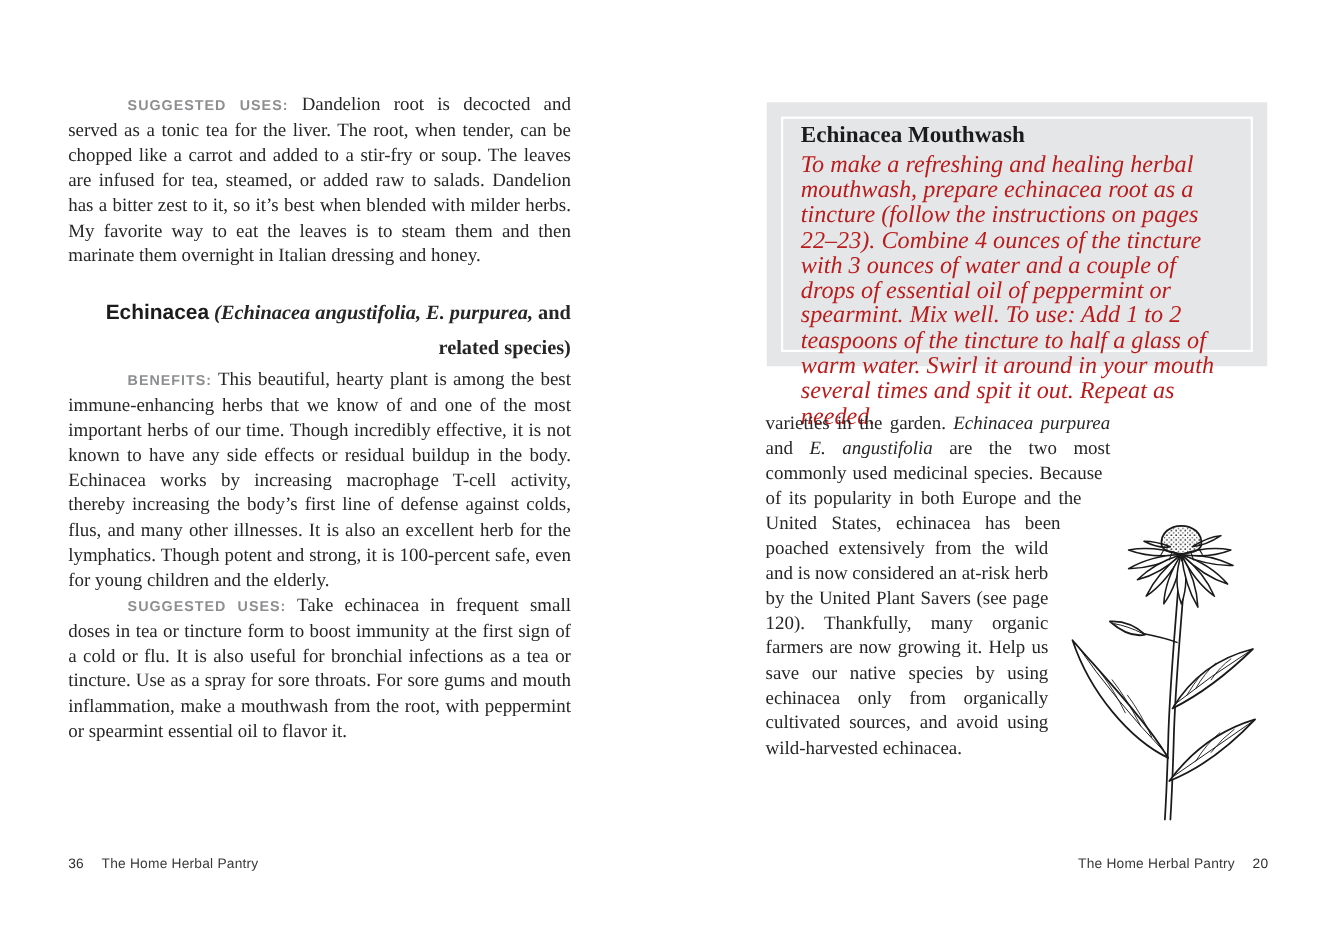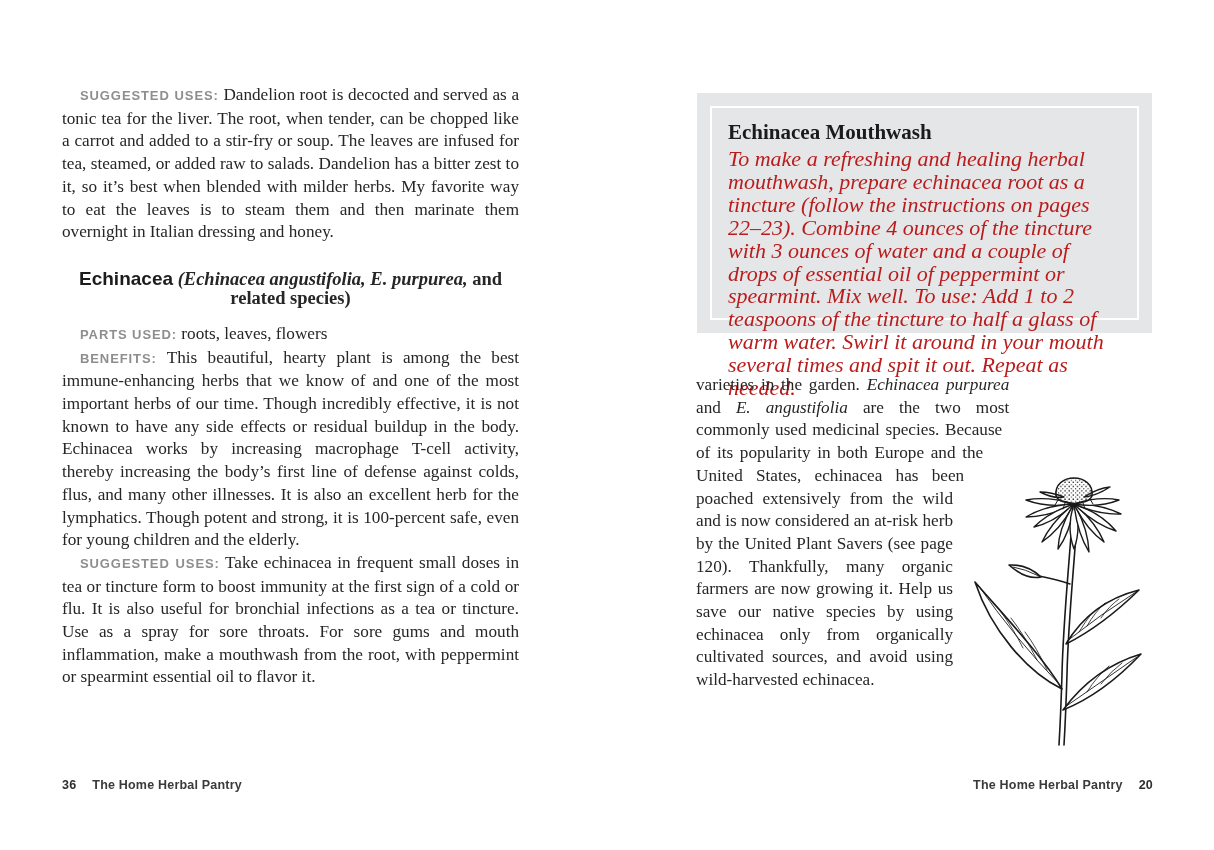--- a/index.html
+++ b/index.html
@@ -22,44 +22,45 @@
     text-align:justify;
     color:#262626;
   }
   p.indent { text-indent:18px; }
   .label {
     font-family:"Liberation Sans", sans-serif;
     font-weight:700;
     font-size:13px;
     letter-spacing:0.9px;
     color:#8d8e90;
+    margin-left:36px;
   }
   .entry-heading {
     margin-top:25px;
-    margin-bottom:15px;
+    margin-bottom:1px;
     font-size:18.5px;
-    line-height:19px;
-    font-weight:700;
-    text-align:center;
+    line-height:32px;
+    font-weight:700;
+    text-align:right;
   }
   .entry-name {
     font-family:"Liberation Sans", sans-serif;
     font-weight:700;
     font-size:19px;
     color:#1c1c1c;
   }
   .entry-latin { font-style:italic; font-weight:700; }
   .entry-rest  { font-weight:700; }
 
   
   .footer {
     position:absolute;
     top:778px;
     font-family:"Liberation Sans", sans-serif;
-    font-weight:700;
+    font-weight:400;
     font-size:12.5px;
     letter-spacing:0.2px;
     color:#3a3a3a;
     display:flex;
     gap:16px;
     align-items:baseline;
   }
   .footer-left  { left:62px; }
   .footer-right { right:61px; }
   .page-num { color:#2e2e2e; }
@@ -68,21 +69,21 @@
   .recipe-box {
     position:absolute;
     left:697px; top:93px;
     width:455px; height:240px;
     background:#e5e6e8;
     padding:13px;
   }
   .recipe-inner {
     width:100%; height:100%;
     border:2px solid #ffffff;
-    padding:11px 15px 10px 16px;
+    padding:1px 15px 10px 16px;
   }
   .recipe-title {
     font-family:"Liberation Serif", serif;
     font-weight:700;
     font-size:21px;
     line-height:26px;
     color:#1b1b1b;
     margin-bottom:3px;
   }
   .recipe-text {
@@ -110,21 +111,20 @@
 </style>
 </head>
 <body>
 
 <section class="page left-col">
 
   <p class="body indent"><span class="label">SUGGESTED USES:</span><span> Dandelion root is decocted and served as a tonic tea for the liver. The root, when tender, can be chopped like a carrot and added to a stir-fry or soup. The leaves are infused for tea, steamed, or added raw to salads. Dandelion has a bitter zest to it, so it’s best when blended with milder herbs. My favorite way to eat the leaves is to steam them and then marinate them overnight in Italian dressing and honey.</span></p>
 
   <h2 class="entry-heading"><span class="entry-name">Echinacea</span><span class="entry-latin"> (Echinacea angustifolia, E. purpurea,</span><span class="entry-rest"> and related species)</span></h2>
 
-  <p class="body indent"><span class="label">PARTS USED:</span><span>  roots, leaves, flowers</span></p>
 
   <p class="body indent"><span class="label">BENEFITS:</span><span> This beautiful, hearty plant is among the best immune-enhancing herbs that we know of and one of the most important herbs of our time. Though incredibly effective, it is not known to have any side effects or residual buildup in the body. Echinacea works by increasing macrophage T-cell activity, thereby increasing the body’s first line of defense against colds, flus, and many other illnesses. It is also an excellent herb for the lymphatics. Though potent and strong, it is 100-percent safe, even for young children and the elderly.</span></p>
 
   <p class="body indent"><span class="label">SUGGESTED USES:</span><span>  Take echinacea in frequent small doses in tea or tincture form to boost immunity at the first sign of a cold or flu. It is also useful for bronchial infections as a tea or tincture. Use as a spray for sore throats. For sore gums and mouth inflammation, make a mouthwash from the root, with peppermint or spearmint essential oil to flavor it.</span></p>
 
 </section>
 
 <div class="footer footer-left">
   <span class="page-num">36</span>
   <span>The Home Herbal Pantry</span>

